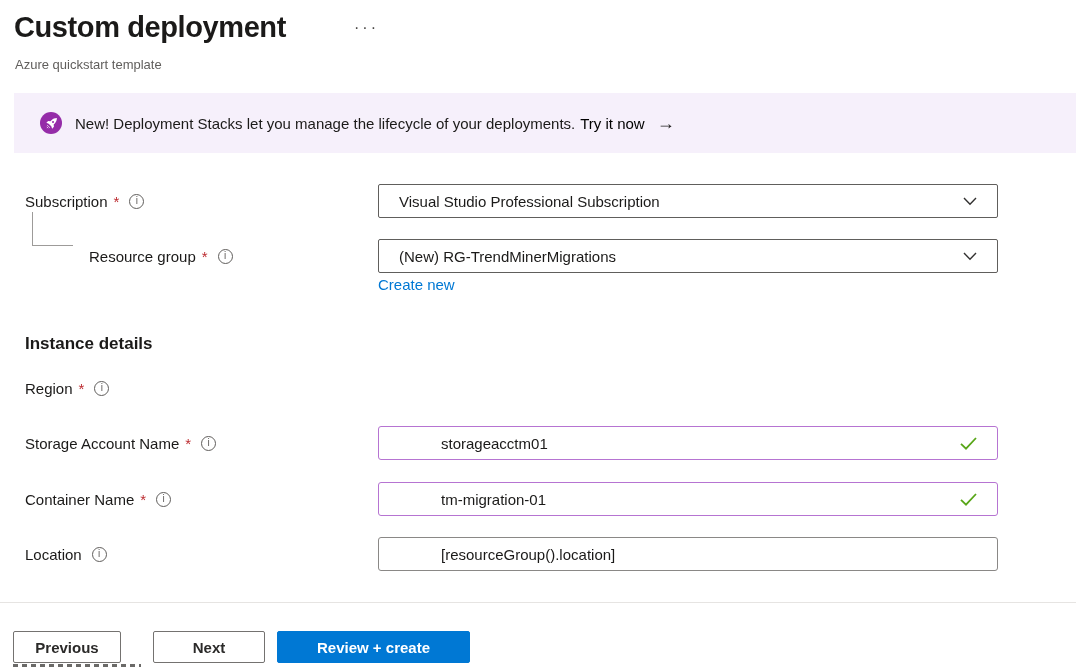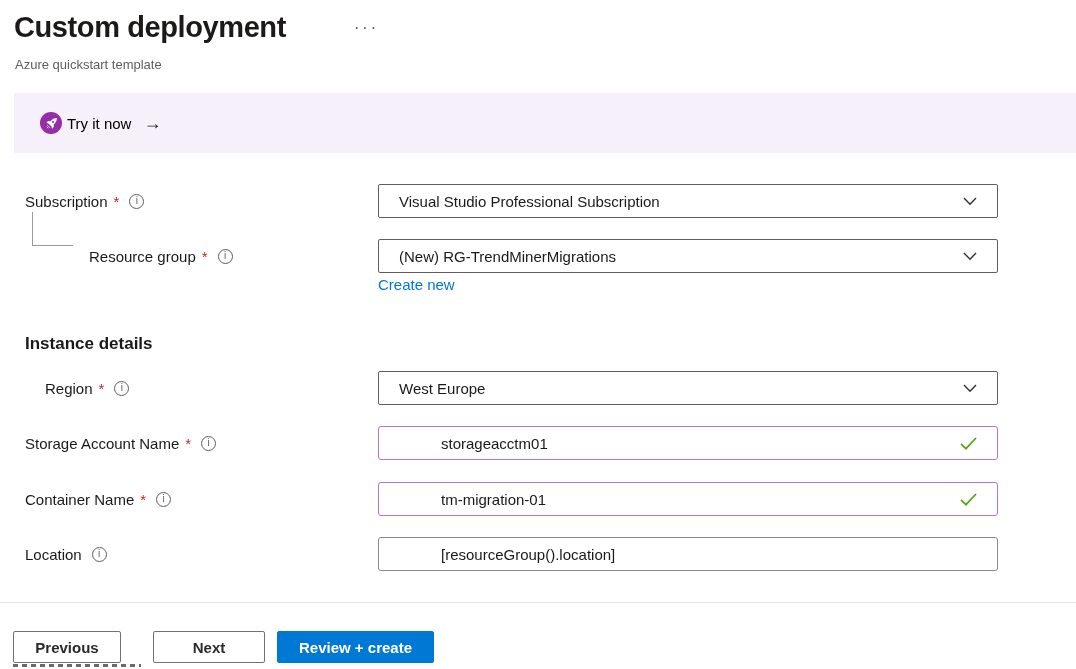--- a/index.html
+++ b/index.html
@@ -55,41 +55,42 @@
 
   
   .divider { position:absolute; left:0; top:602px; width:1076px; height:1px; background:#e6e4e2; }
   .btn {
     position:absolute; top:631px; height:32px; display:flex; align-items:center; justify-content:center;
     font-size:15px; border-radius:2px; cursor:pointer; font-family:inherit;
   }
   .btn-secondary { background:#fff; border:1px solid #747270; color:#2b2a29; font-weight:600; }
   .btn-previous { left:13px; width:108px; }
   .btn-next { left:153px; width:112px; }
-  .btn-primary { left:277px; width:157px; background:#0078d4; border:1px solid #0078d4; color:#fff; font-weight:700; }
+  .btn-primary { left:277px; width:193px; background:#0078d4; border:1px solid #0078d4; color:#fff; font-weight:700; }
   .focus-dash { position:absolute; left:13px; top:664px; width:128px; height:3px;
     background:repeating-linear-gradient(90deg,#6b6a68 0 5px,transparent 5px 9px); }
 </style>
 </head>
 <body>
 
 <div class="page">
 
   <div class="title">Custom deployment</div>
   <div class="more-options">···</div>
   <div class="subtitle">Azure quickstart template</div>
 
   <div class="banner">
     <div class="banner-icon">
       <svg width="13" height="13" viewBox="0 0 24 24" fill="#ffffff">
         <path d="M22 2c-4 0-7.5 1.5-10 4l-2 2-4.2-.5L2.5 10.8l4.2 1.6 4.9 4.9 1.6 4.2 3.3-3.3-.5-4.2 2-2c2.5-2.5 4-6 4-10z"></path>
         <circle cx="14.8" cy="9.2" r="1.9" fill="#952ca8"></circle>
         <path d="M7 17l-3.5 3.5M5.5 15l-2 2M9 18.5l-2 2" stroke="#ffffff" stroke-width="1.4" fill="none"></path>
       </svg>
     </div>
+    <span class="banner-text">New! Deployment Stacks let you manage the lifecycle of your deployments.</span>
     <span class="banner-cta">Try it now</span>
     <span class="banner-arrow">→</span>
   </div>
 
   <div class="label-row" style="top:184px;">
     <span>Subscription</span>
     <span class="req">*</span>
     <span class="info-icon">i</span>
   </div>
   <div class="field dropdown" style="top:184px;">
@@ -114,32 +115,24 @@
     <span class="chevron">
       <svg width="14" height="9" viewBox="0 0 14 9">
           <path d="M1 1l6 6.3L13 1" stroke="#323130" stroke-width="1.4" fill="none"></path>
         </svg>
     </span>
   </div>
   <div class="create-new">Create new</div>
 
   <div class="section-heading">Instance details</div>
 
-  <div class="label-row" style="top:371px;margin-left:20px;">
+  <div class="label-row" style="top:371px;">
     <span>Region</span>
     <span class="req">*</span>
     <span class="info-icon">i</span>
-  </div>
-  <div class="field dropdown" style="top:371px;">
-    <span>West Europe</span>
-    <span class="chevron">
-      <svg width="14" height="9" viewBox="0 0 14 9">
-          <path d="M1 1l6 6.3L13 1" stroke="#323130" stroke-width="1.4" fill="none"></path>
-        </svg>
-    </span>
   </div>
 
   <div class="label-row" style="top:426px;">
     <span>Storage Account Name</span>
     <span class="req">*</span>
     <span class="info-icon">i</span>
   </div>
   <div class="field text-field valid-field" style="top:426px;">
     <input type="text" value="storageacctm01" style="">
     <span class="check-icon">

